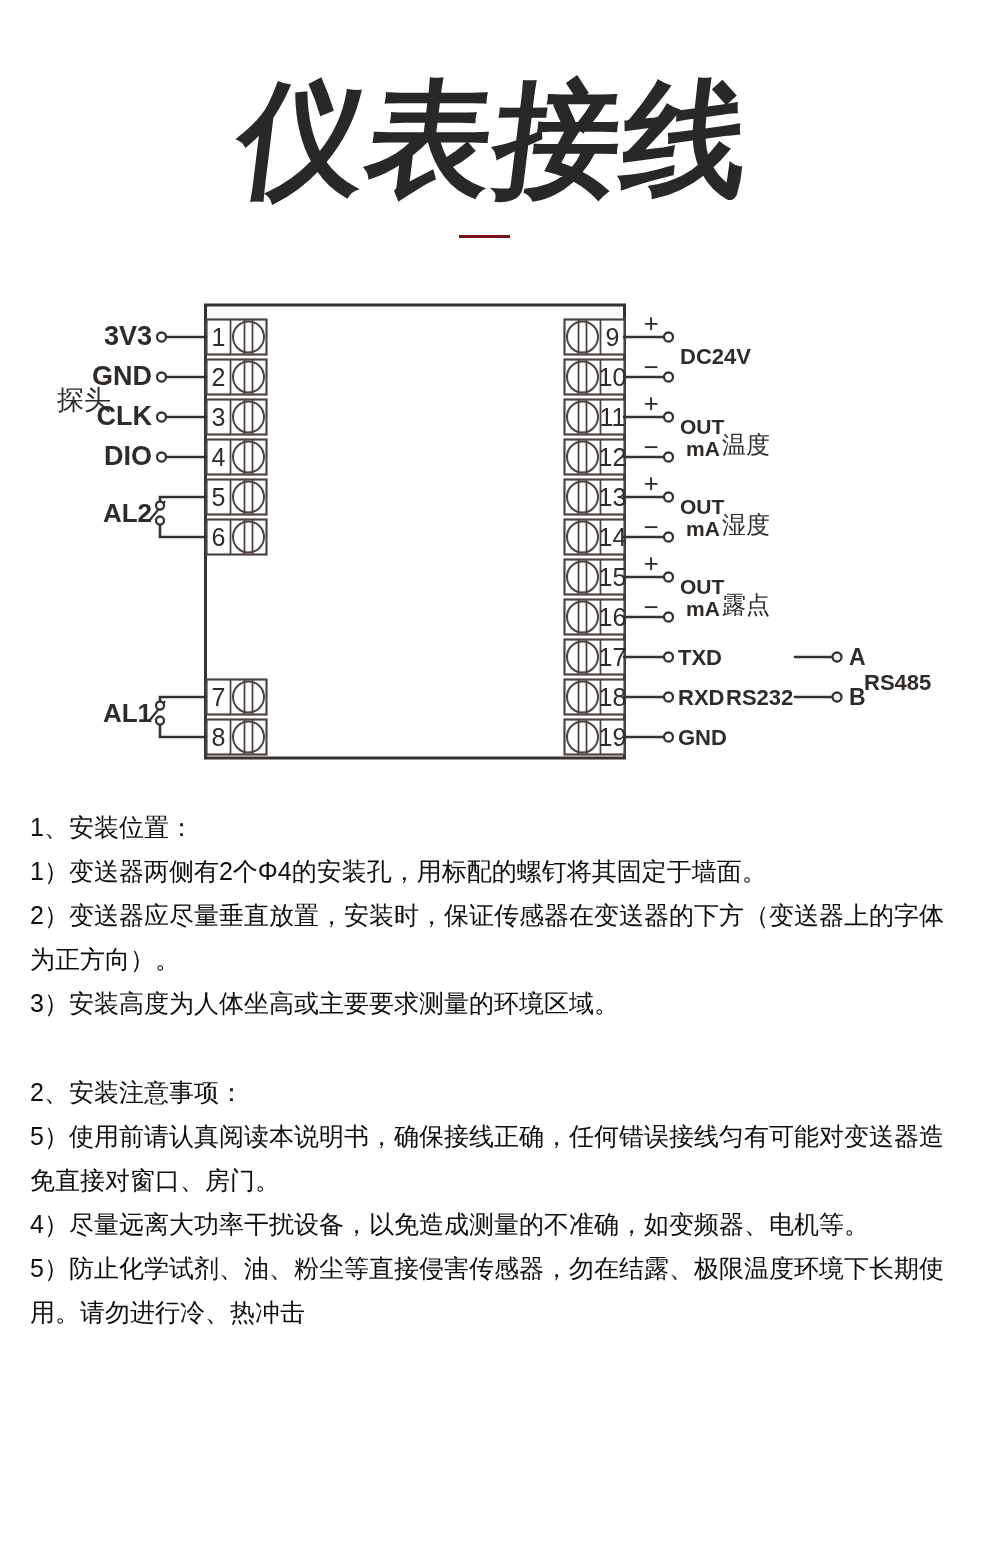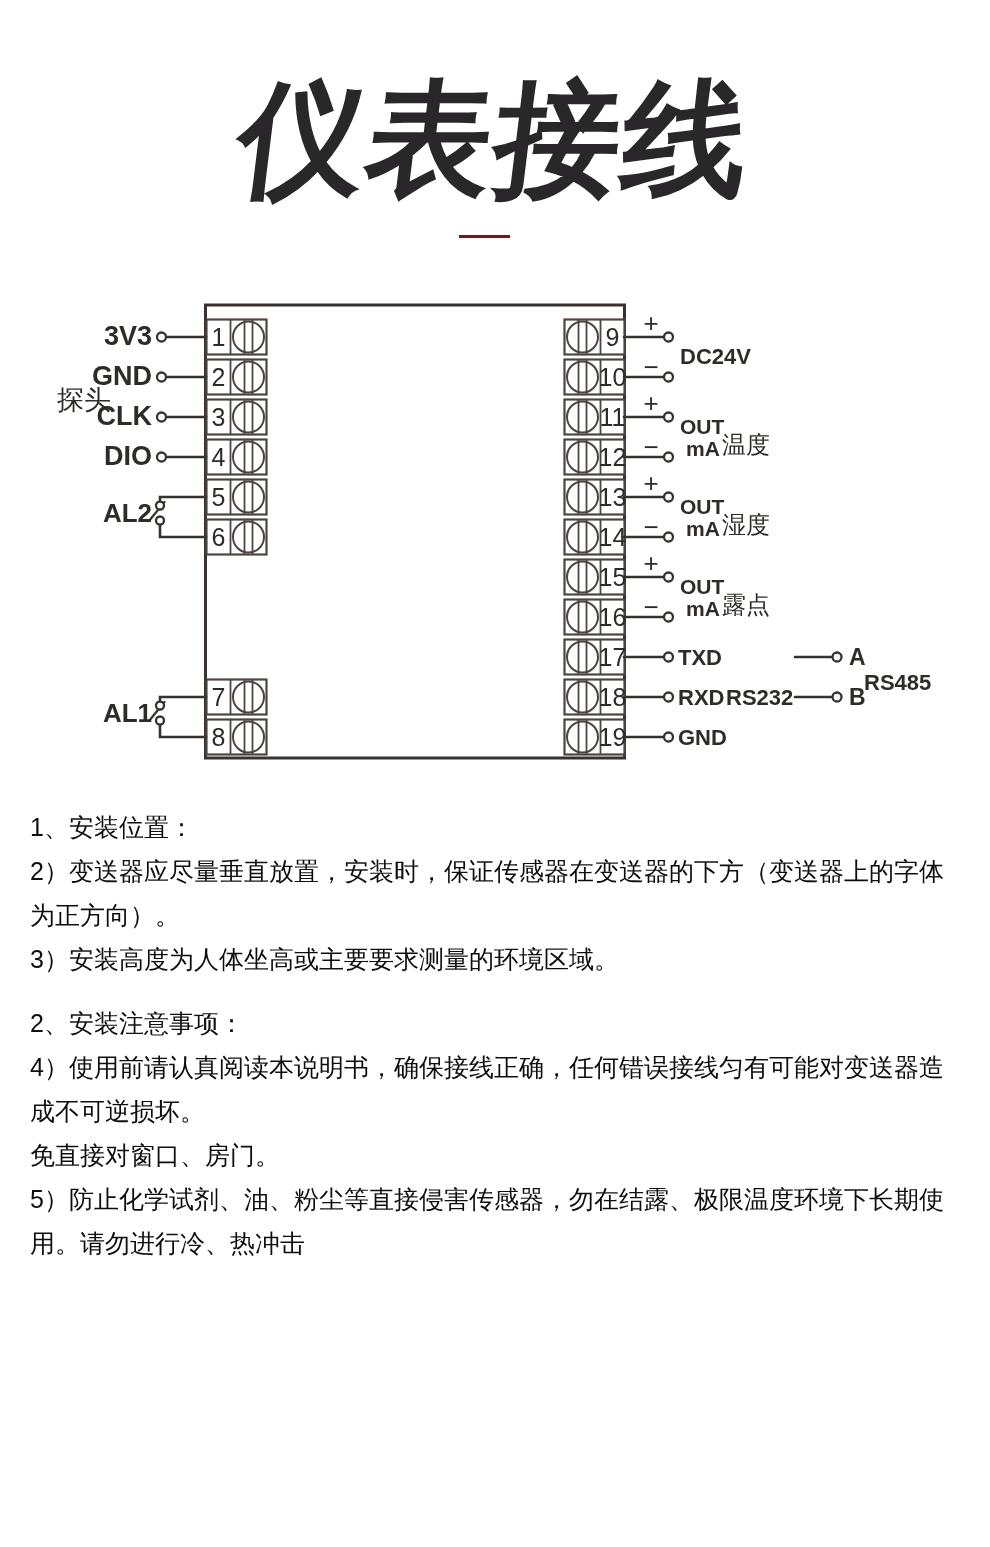--- a/index.html
+++ b/index.html
@@ -30,21 +30,21 @@
   .d-lbl{font:700 22px "Liberation Sans",sans-serif;fill:#2f2b28;}
   .d-out{font:700 21px "Liberation Sans",sans-serif;fill:#2f2b28;}
   .d-ab{font:700 23px "Liberation Sans",sans-serif;fill:#2f2b28;}
   .d-cjk{font:400 24px "Liberation Sans",sans-serif;fill:#2f2b28;}
   .d-probe{font:400 27px "Liberation Sans",sans-serif;fill:#2f2b28;}
   .d-al{font:700 26px "Liberation Sans",sans-serif;fill:#2f2b28;}
   .d-sign{font:400 26px "Liberation Sans",sans-serif;fill:#2f2b28;}
   
   .notes{position:absolute;left:30px;top:805px;right:40px;color:#0e0e0e;}
   .nline{height:44px;line-height:44px;font-size:25px;white-space:nowrap;}
-  .sec2{margin-top:20px;}
+  .sec2{margin-top:45px;}
 </style>
 </head>
 <body>
 
 <div class="page">
 
   <h1 class="page-title">仪表接线</h1>
   <div class="title-underline" style="background: rgb(122, 21, 23);"></div>
 
   <svg class="diagram" width="990" height="790" viewBox="0 0 990 790">
@@ -297,27 +297,28 @@
     <text class="d-lbl" x="678" y="745">GND</text>
 
     <text class="d-ab" x="849" y="665">A</text>
     <text class="d-ab" x="849" y="705">B</text>
     <text class="d-lbl" x="864" y="690">RS485</text>
   </svg>
 
   <div class="notes">
     <div class="sec">
       <div class="nline">1、安装位置：</div>
+      <div class="nline">1）变送器两侧有2个Φ4的安装孔，用标配的螺钉将其固定于墙面。</div>
       <div class="nline">2）变送器应尽量垂直放置，安装时，保证传感器在变送器的下方（变送器上的字体</div>
       <div class="nline">为正方向）。</div>
       <div class="nline">3）安装高度为人体坐高或主要要求测量的环境区域。</div>
     </div>
     <div class="sec sec2">
       <div class="nline">2、安装注意事项：</div>
-      <div class="nline">4）使用前请认真阅读本说明书，确保接线正确，任何错误接线匀有可能对变送器造</div>
-      <div class="nline">成不可逆损坏。</div>
+      <div class="nline">5）使用前请认真阅读本说明书，确保接线正确，任何错误接线匀有可能对变送器造</div>
       <div class="nline">免直接对窗口、房门。</div>
+      <div class="nline">4）尽量远离大功率干扰设备，以免造成测量的不准确，如变频器、电机等。</div>
       <div class="nline">5）防止化学试剂、油、粉尘等直接侵害传感器，勿在结露、极限温度环境下长期使</div>
       <div class="nline">用。请勿进行冷、热冲击</div>
     </div>
   </div>
 
 </div>
 
 </body></html>

